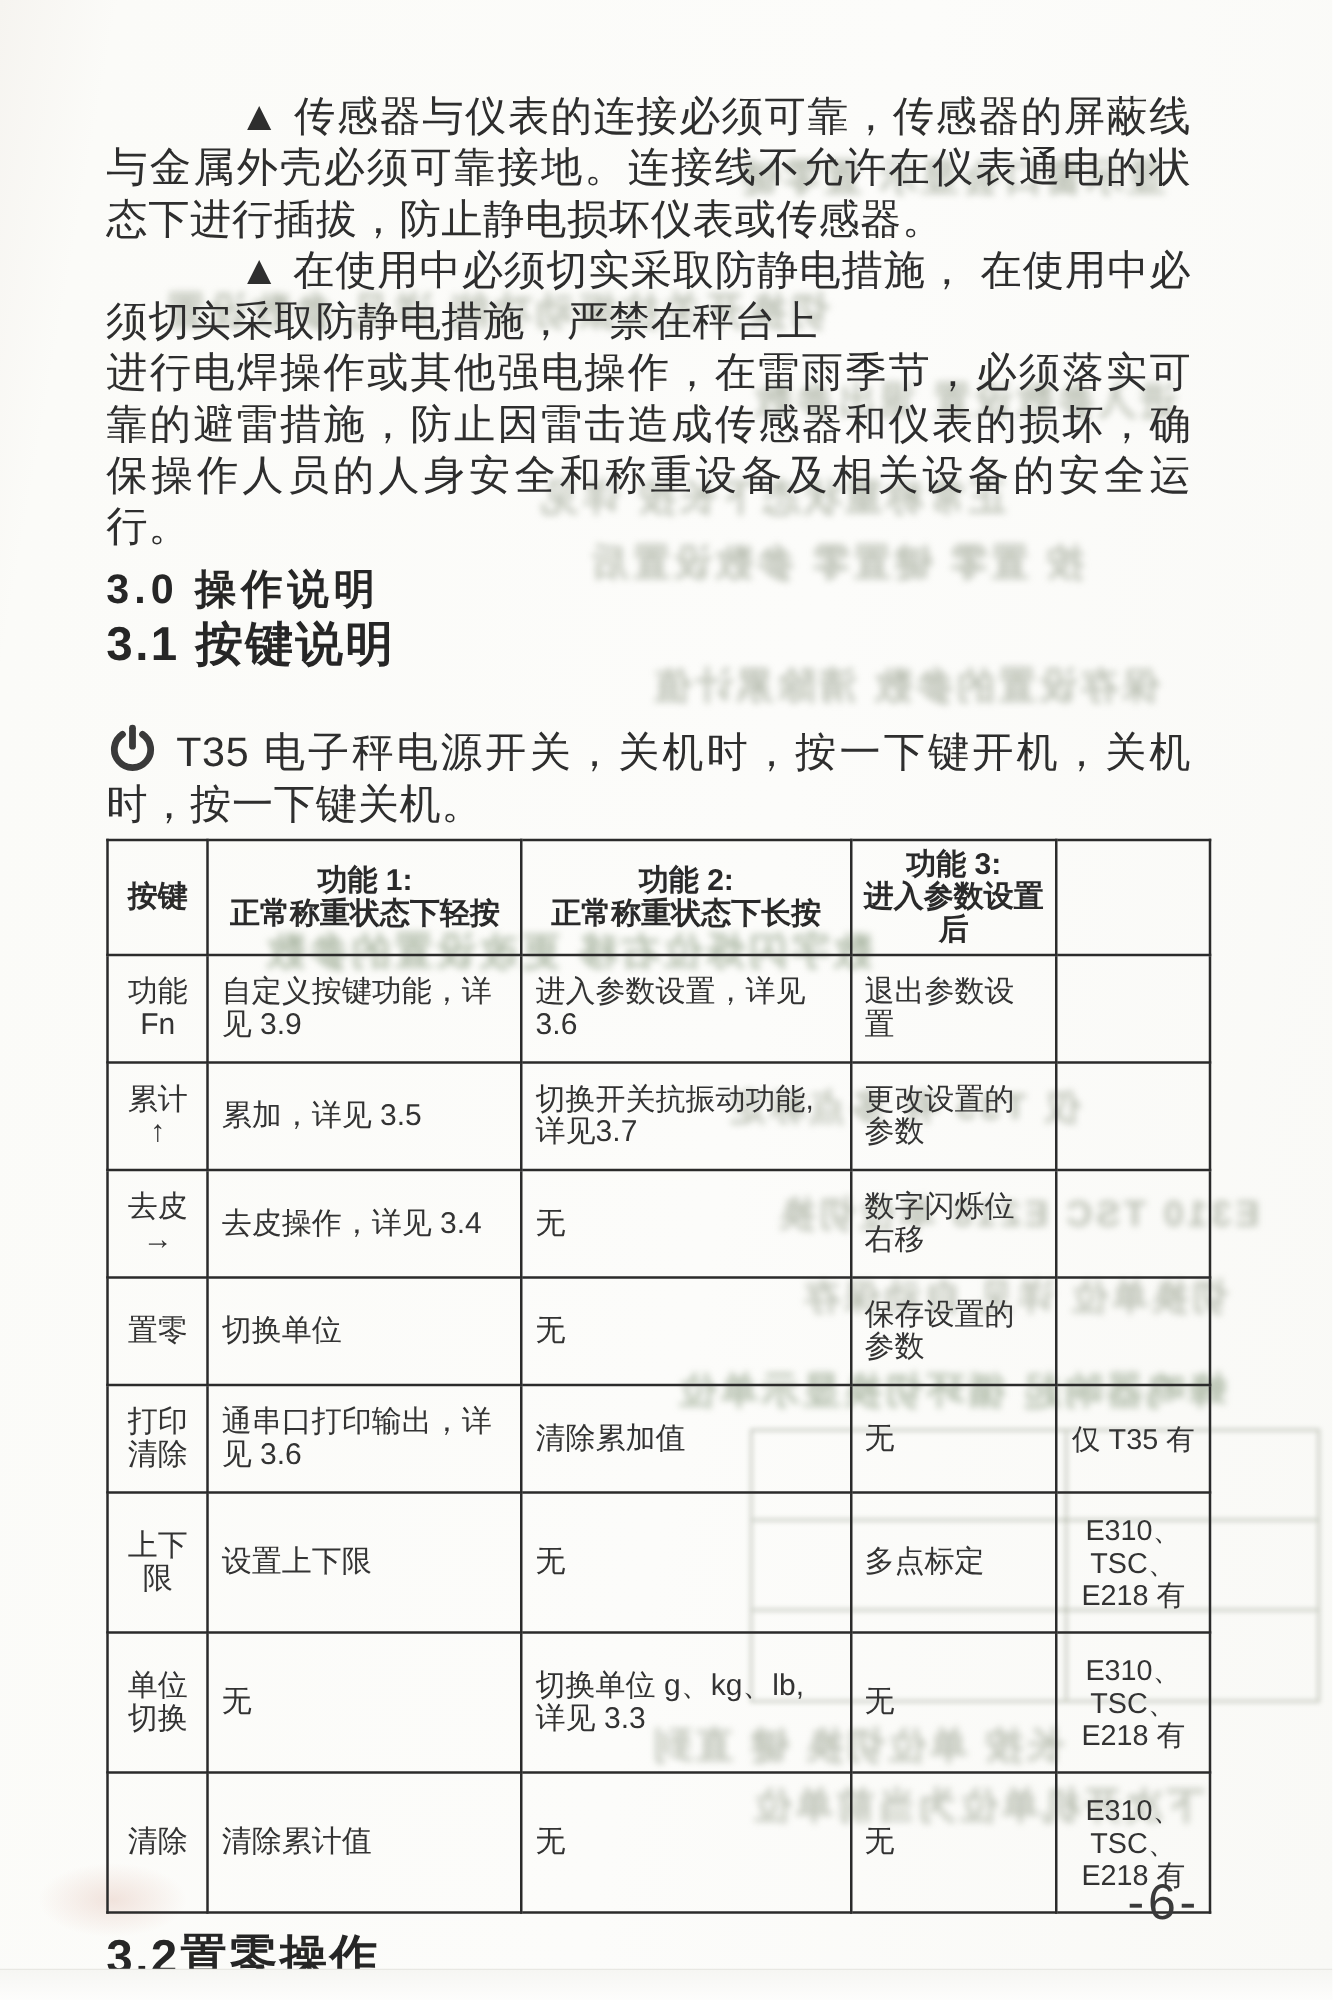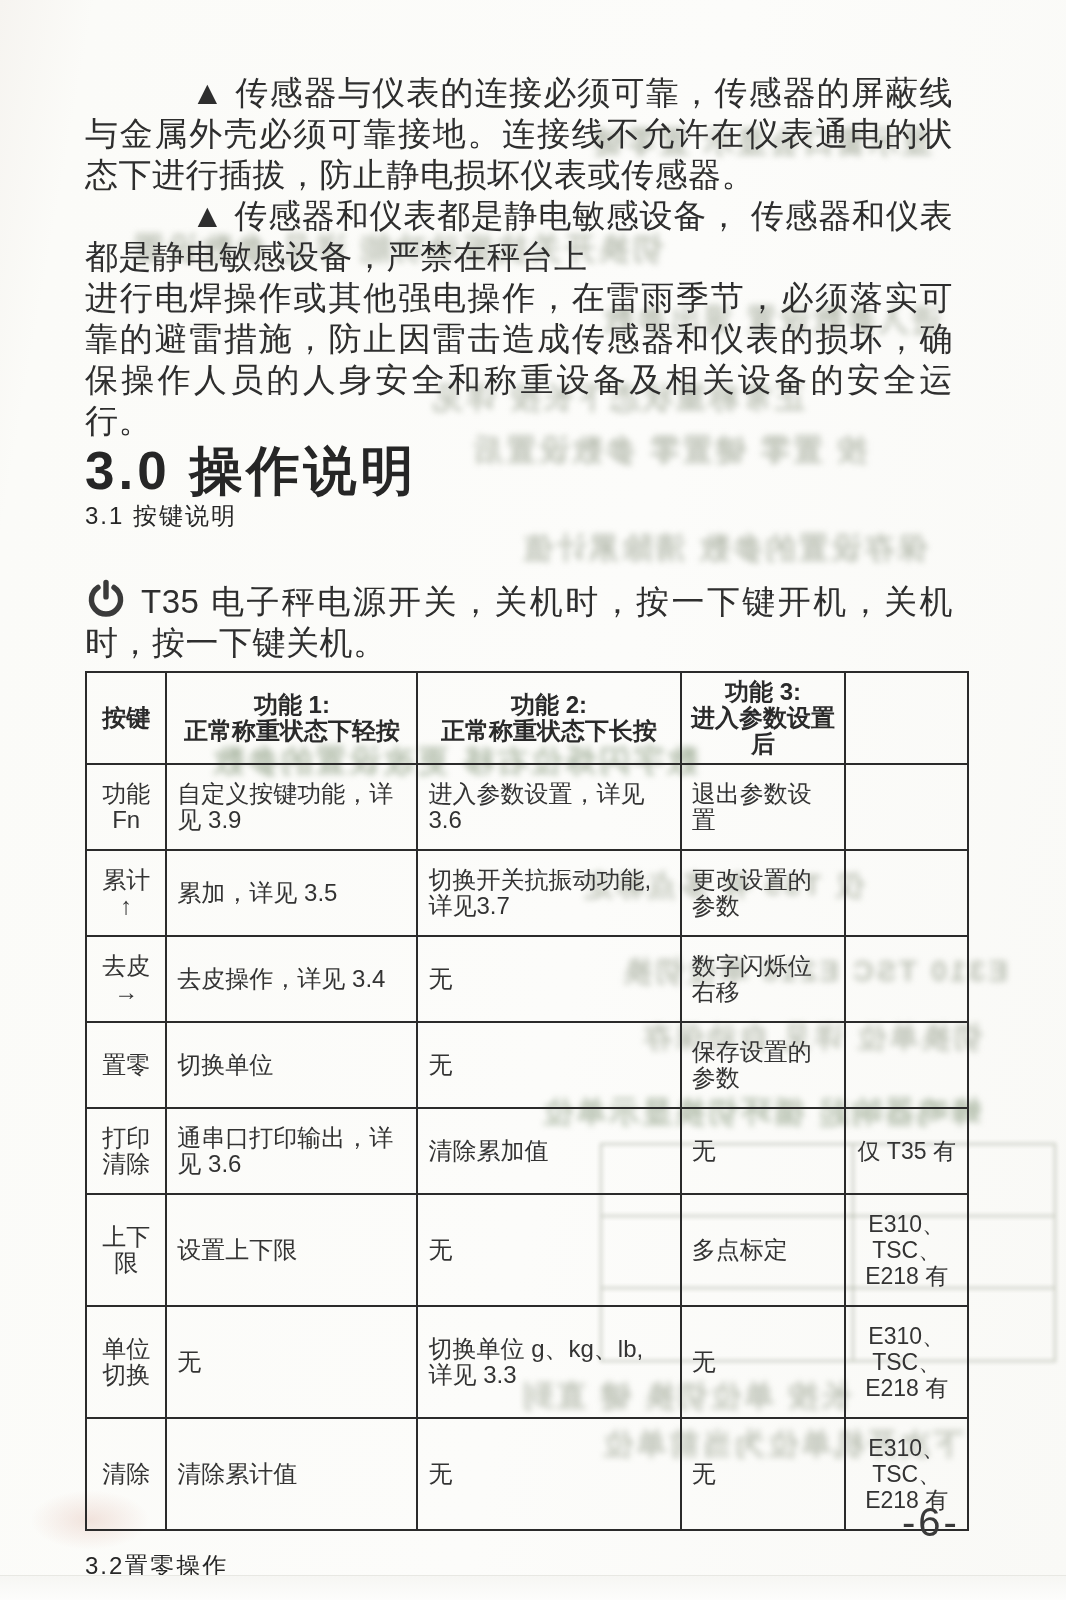--- a/index.html
+++ b/index.html
@@ -23,22 +23,22 @@
   .bleed-table .h1 { position:absolute; left:0; right:0; top:70px; border-top:2px solid rgba(130,140,120,0.45); }
   .bleed-table .h2 { position:absolute; left:0; right:0; top:142px; border-top:2px solid rgba(130,140,120,0.45); }
   .bleed-table .v1 { position:absolute; top:0; bottom:0; left:250px; border-left:2px solid rgba(130,140,120,0.45); }
   .content { position:absolute; left:85px; top:0; width:868px; z-index:1; padding-top:72px; }
   p.body {
     font-size:33px; line-height:41px; margin:0; text-align:justify;
     letter-spacing:0.5px; white-space:pre-line;
   }
   .ind3 { text-indent:106px; }
   .ind2 { text-indent:70px; }
-  h1.s30 { font-size:53px; line-height:48px; margin:6px 0 0 0; font-weight:bold; letter-spacing:4px; color:#262626; }
-  h2.sec { font-size:24px; line-height:42px; margin:0; font-weight:normal; letter-spacing:2px; color:#262626; }
+  h1.s30 { font-size:33px; line-height:48px; margin:6px 0 0 0; font-weight:bold; letter-spacing:4px; color:#262626; }
+  h2.sec { font-size:38px; line-height:42px; margin:0; font-weight:bold; letter-spacing:2px; color:#262626; }
   h2.s32 { margin-top:14px; }
   h2.s33 { margin-top:4px; }
   .power-line { margin-top:4px; line-height:42px; }
   .power-svg { vertical-align:-7px; margin-right:14px; }
   table.keys {
     border-collapse:collapse; margin-top:8px; width:884px;
     font-size:24px; line-height:26px; color:#333;
   }
   table.keys th, table.keys td {
     border:2px solid #2b2b2b; padding:16px 10px; white-space:pre-line;
@@ -87,21 +87,21 @@
       <div class="h1"></div>
         <div class="h2"></div>
         <div class="v1"></div>
     </div>
     <div class="smudge"></div>
   </div>
 
   <div class="content">
 
     <p class="body ind3">▲ 传感器与仪表的连接必须可靠，传感器的屏蔽线与金属外壳必须可靠接地。连接线不允许在仪表通电的状态下进行插拔，防止静电损坏仪表或传感器。</p>
-    <p class="body ind3">▲ 传感器和仪表都是静电敏感设备， 传感器和仪表都是静电敏感设备，严禁在秤台上</p>
+    <p class="body ind3">▲ 在使用中必须切实采取防静电措施， 在使用中必须切实采取防静电措施，严禁在秤台上</p>
     <p class="body">进行电焊操作或其他强电操作，在雷雨季节，必须落实可靠的避雷措施，防止因雷击造成传感器和仪表的损坏，确保操作人员的人身安全和称重设备及相关设备的安全运行。</p>
 
     <h1 class="s30">3.0 操作说明</h1>
     <h2 class="sec">3.1 按键说明</h2>
 
     <p class="body power-line">
       <svg class="power-svg" width="42" height="42" viewBox="0 0 24 24" aria-hidden="true">
         <g stroke="#3a3a3a" stroke-width="3.1" stroke-linecap="round" fill="none">
           <path d="M12 2.6 v8.2"></path>
           <path d="M7.4 5.4 a8.3 8.3 0 1 0 9.2 0"></path>

